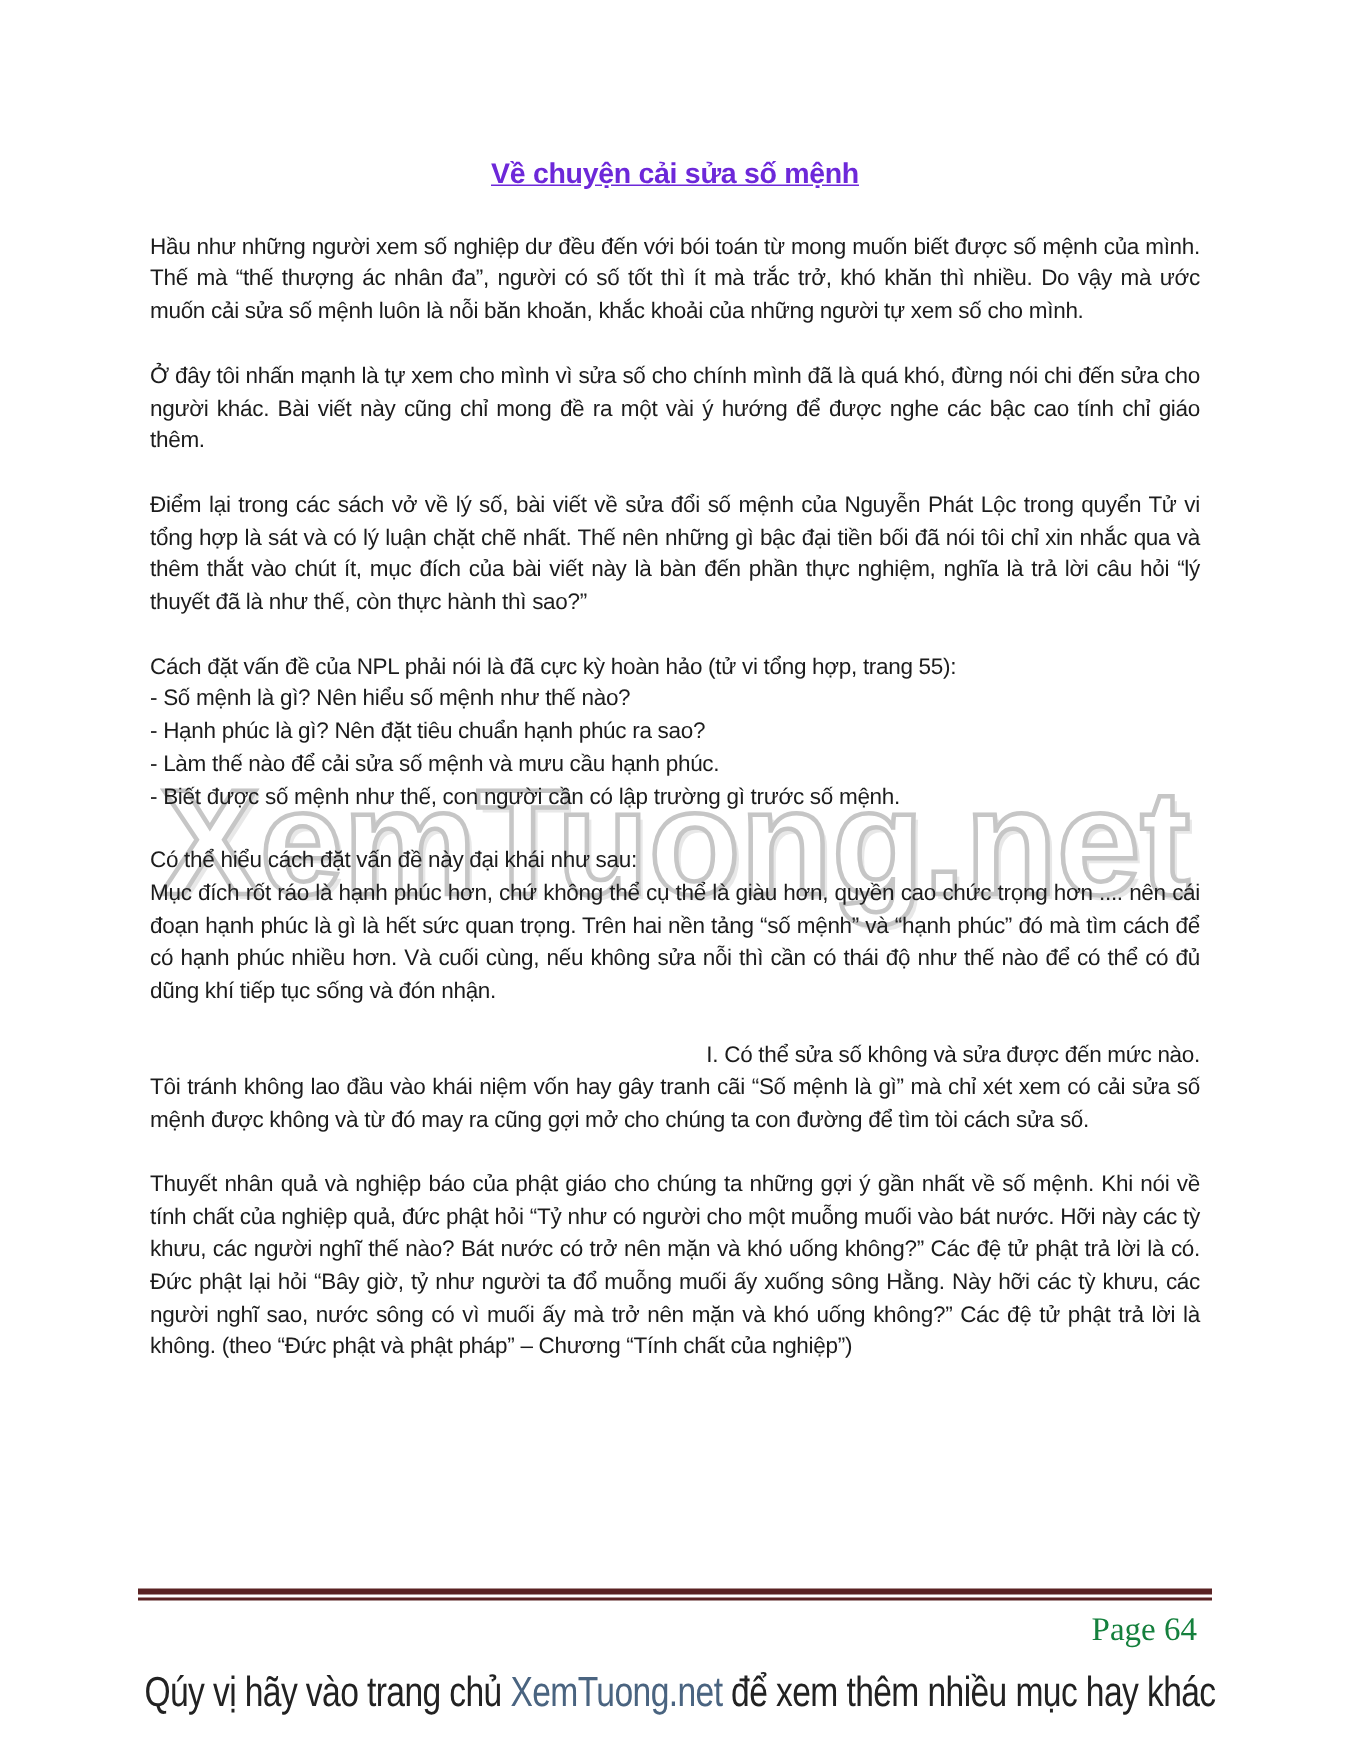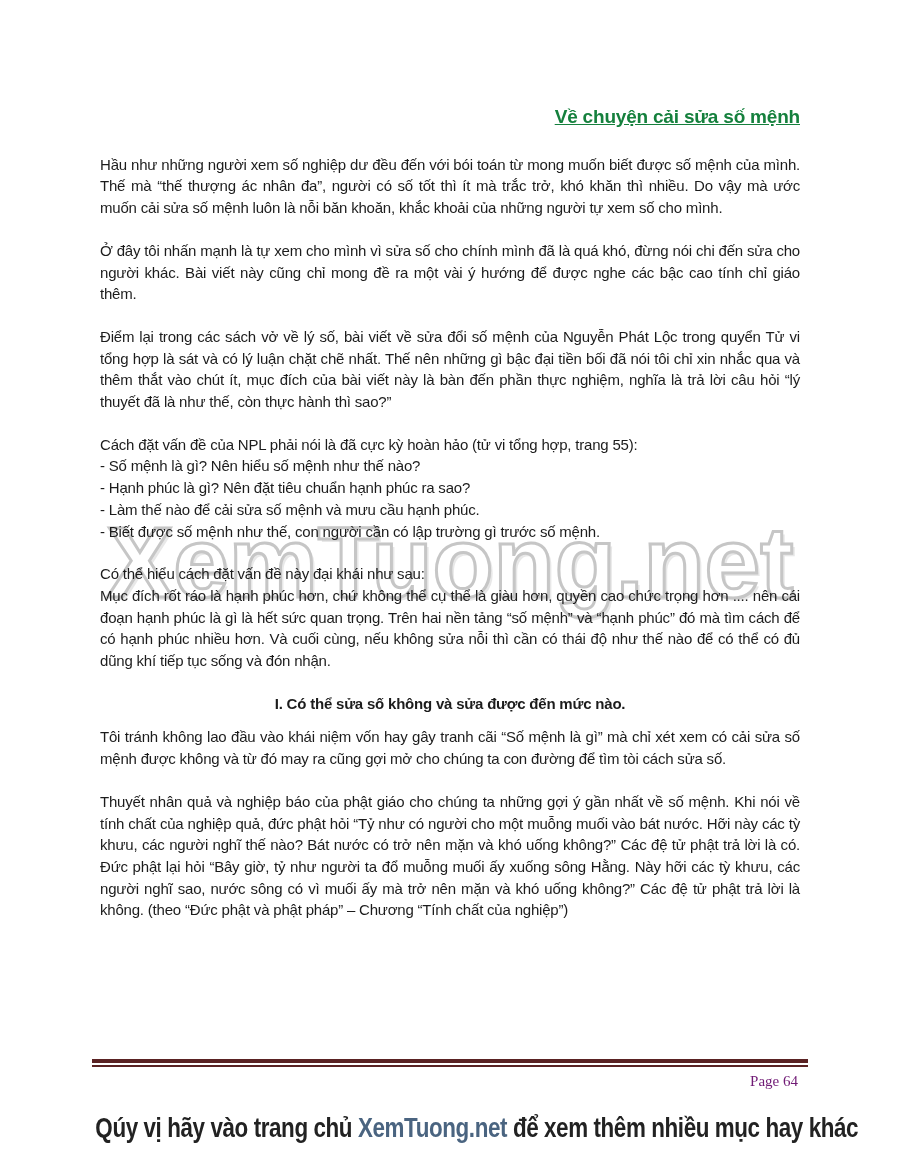--- a/index.html
+++ b/index.html
@@ -38,67 +38,66 @@
     right: 100px;
     top: 106px;
     z-index: 1;
     color: #1c1c1c;
     font-size: 15px;
     letter-spacing: -0.2px;
     line-height: 21.7px;
     text-align: justify;
   }
   .title {
-    color: #15803d;
+    color: #6d28d9;
     font-size: 19px;
     font-weight: bold;
     text-decoration: underline;
-    text-align: right;
+    text-align: center;
     margin-bottom: 26px;
   }
   .para {
     margin-bottom: 21px;
     white-space: pre-line;
   }
   .heading {
-    font-weight: bold;
-    text-align: center;
-    margin-bottom: 12px;
+    font-weight: normal;
+    text-align: right;
+    margin-bottom: 0;
   }
   .para:last-child { margin-bottom: 10px; }
   
   .rule {
     position: absolute;
     left: 92px;
     right: 92px;
     top: 1059px;
     height: 0;
     padding-top: 2px;
     border-top: 4px solid #5a2223;
     border-bottom: 2px solid #5a2223;
     z-index: 1;
   }
   .page-number {
     position: absolute;
     right: 102px;
     top: 1073px;
     font-family: "Liberation Serif", serif;
-    font-size: 15px;
-    color: #701a75;
+    font-size: 22px;
+    color: #15803d;
     z-index: 1;
   }
   .banner {
     position: absolute;
     left: 0;
     right: 0;
     top: 1112px;
-    text-align: left;
+    text-align: right;
     z-index: 1;
     color: #222222;
-    font-weight: bold;
   }
   .banner-inner {
     display: inline-block;
     white-space: nowrap;
     font-size: 28px;
     transform: scaleX(0.8);
     transform-origin: center;
     letter-spacing: -0.5px;
   }
   .brand {

